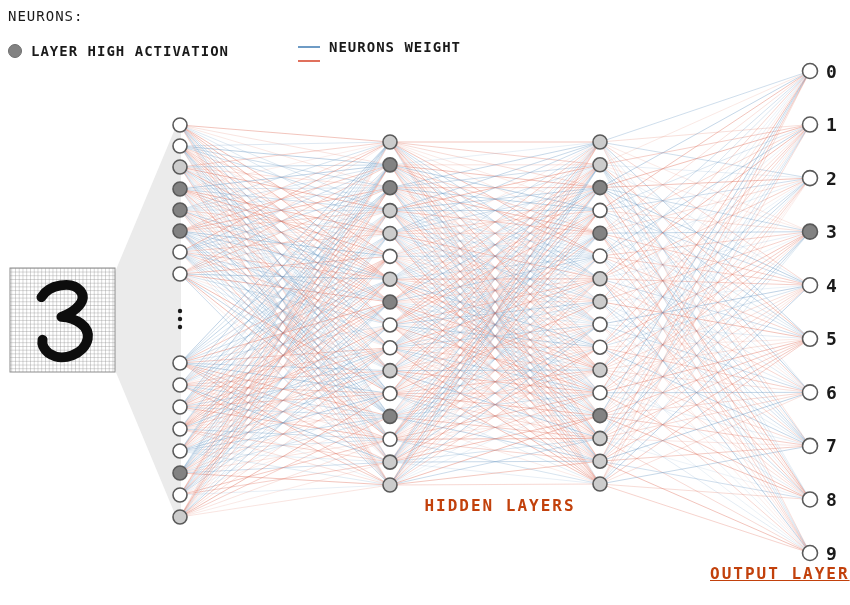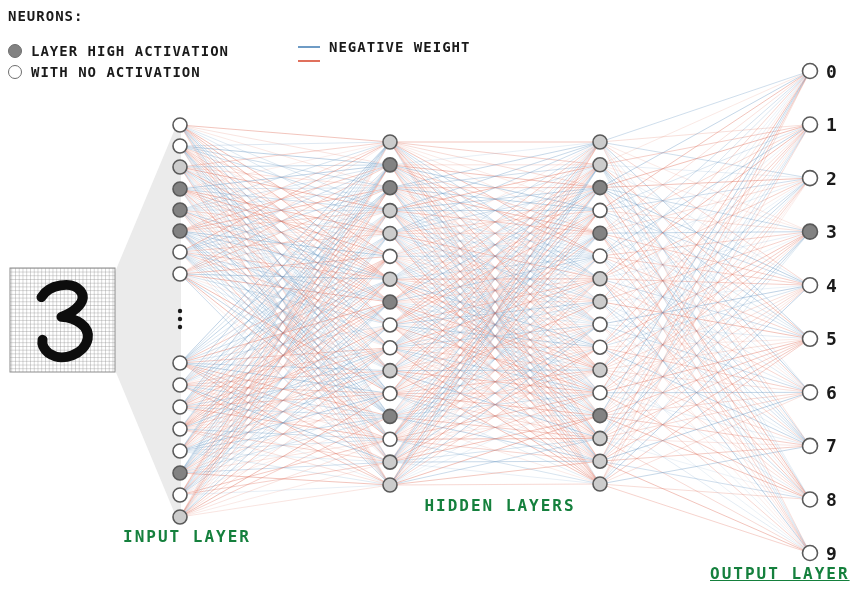--- a/index.html
+++ b/index.html
@@ -4,25 +4,25 @@
 <style>
   html,body{margin:0;padding:0;background:#ffffff;}
   #stage{
     position:relative;width:850px;height:605px;background:#ffffff;overflow:hidden;
     font-family:"DejaVu Sans Mono","Liberation Mono",monospace;color:#1a1a1a;
   }
   #net{position:absolute;left:0;top:0;}
   .legend{position:absolute;}
   #neurons-legend{left:8px;top:8px;}
   #weights-legend{left:298px;top:34px;}
-  .legend-title{font-size:14px;font-weight:700;letter-spacing:1px;margin-bottom:19px;}
+  .legend-title{font-size:14px;font-weight:400;letter-spacing:1px;margin-bottom:19px;}
   .legend-item{display:flex;align-items:center;gap:9px;margin-top:5px;font-size:14px;font-weight:700;letter-spacing:1px;white-space:nowrap;}
   .dot{width:12px;height:12px;border-radius:50%;border:1.5px solid #6e6e6e;flex:0 0 auto;}
   .wline{width:22px;height:2px;flex:0 0 auto;}
-  .layer-label{position:absolute;font-size:16px;font-weight:700;letter-spacing:2px;color:#15803d;white-space:nowrap;}
+  .layer-label{position:absolute;font-size:16px;font-weight:700;letter-spacing:2px;color:#c2410c;white-space:nowrap;}
   #input-label{left:123px;top:527px;}
   #hidden-label{left:400px;top:496px;width:200px;text-align:center;}
   #output-label{left:710px;top:564px;text-decoration:underline;}
 </style>
 </head>
 <body>
 
 <div id="stage">
 
   <svg id="net" width="850" height="605">
@@ -795,33 +795,28 @@
         <text x="826" y="559.5" font-size="18" font-weight="700" font-family="&quot;DejaVu Sans Mono&quot;,&quot;Liberation Mono&quot;,monospace" fill="#1a1a1a">9</text>
       </g>
     </svg>
 
   <div class="legend" id="neurons-legend">
     <div class="legend-title">NEURONS:</div>
     <div class="legend-item">
       <span class="dot" id="sw-high" style="background: rgb(130, 130, 130);"></span>
       <span>LAYER HIGH ACTIVATION</span>
     </div>
-    <div class="legend-item">
-      <span class="dot" id="sw-none" style="background: rgb(255, 255, 255);"></span>
-      <span>WITH NO ACTIVATION</span>
-    </div>
   </div>
 
   <div class="legend" id="weights-legend">
     <div class="legend-item">
       <span class="wline" id="sw-pos" style="background: rgb(110, 155, 197);"></span>
-      <span>NEGATIVE WEIGHT</span>
+      <span>NEURONS WEIGHT</span>
     </div>
     <div class="legend-item">
       <span class="wline" id="sw-neg" style="background: rgb(224, 112, 92);"></span>
     </div>
   </div>
 
-  <div class="layer-label" id="input-label">INPUT LAYER</div>
   <div class="layer-label" id="hidden-label">HIDDEN LAYERS</div>
   <div class="layer-label" id="output-label">OUTPUT LAYER</div>
 
 </div>
 
 </body></html>

